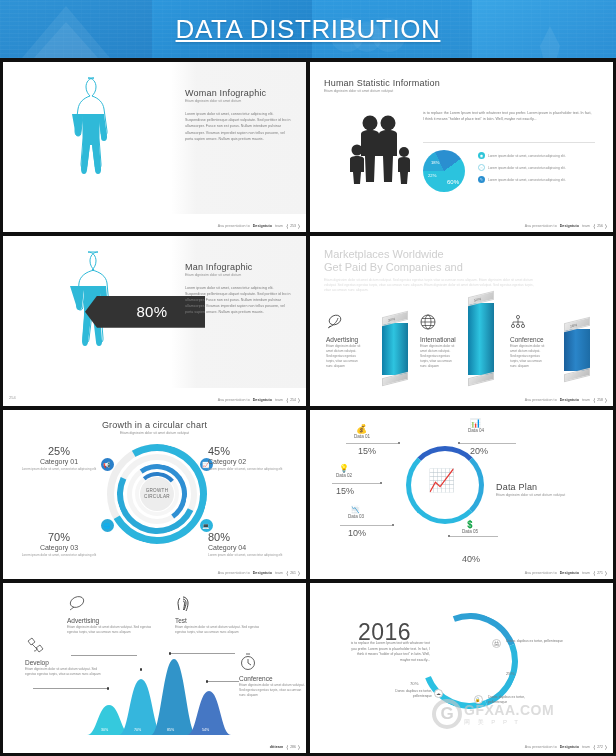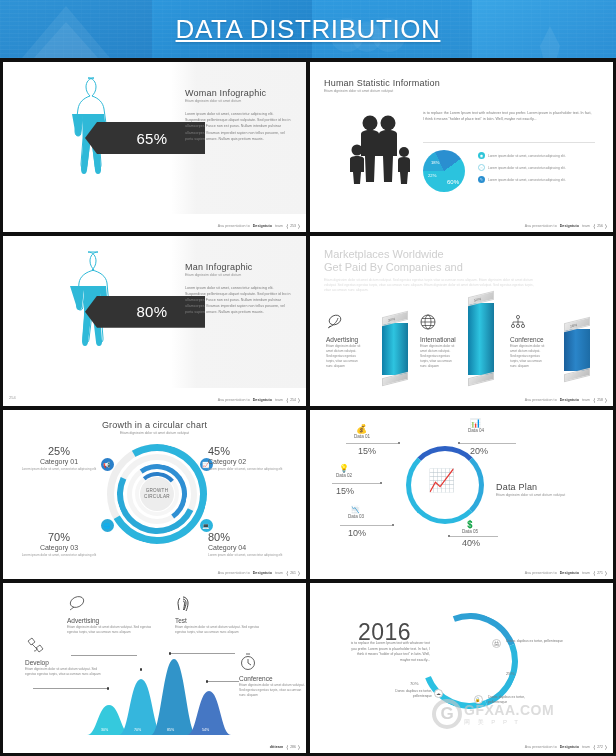--- a/index.html
+++ b/index.html
@@ -194,23 +194,20 @@
   </div>
 
   <div class="grid">
 
     <div class="slide bodyslide">
       <div class="panelfade"></div>
       <svg class="person" viewBox="0 0 58 132">
         <path d="M29 2c5 0 8 4 8 9 0 4-2 7-4 9 6 2 11 6 12 13l3 22c.4 3-1 5-3 5-2 0-3-1-3-4l-2-16v22l2 26c.3 3-1 5-3 5-2 0-3-2-3-4l-3-25h-2l-3 25c-.2 2-1 4-3 4-2 0-3-2-3-5l2-26V40l-2 16c-.2 3-1 4-3 4-2 0-3-2-3-5l3-22c1-7 6-11 12-13-2-2-4-5-4-9 0-5 3-9 8-9z" fill="none" stroke="#2fb9d8" stroke-width="1"></path>
         <path d="M13 38h32l3 22c.4 3-1 5-3 5-2 0-3-1-3-4l-2-16v22l2 26c.3 3-1 5-3 5-2 0-3-2-3-4l-3-25h-2l-3 25c-.2 2-1 4-3 4-2 0-3-2-3-5l2-26V40l-2 16c-.2 3-1 4-3 4-2 0-3-2-3-5z" fill="#2fb9d8"></path>
       </svg>
-      <div class="arrow">
-        <span>65%</span>
-      </div>
       <div class="txtcol">
         <div class="s-title">Woman Infographic</div>
         <div class="s-sub">Etiam dignissim dolor sit amet dictum</div>
         <div class="body-txt" style="margin-top:8px;">Lorem ipsum dolor sit amet, consectetur adipiscing elit. Suspendisse pellentesque aliquet vulputate. Sed porttitor id leo in ullamcorper. Fusce non est purus. Nullam interdum pulvinar ullamcorper. Vivamus imperdiet sapien non tellus posuere, vel porta sapien ornare. Nullam quis pretium mauris.</div>
       </div>
       <div class="footer">
         <span>Ava presentation to </span>
         <b>Designtuto</b>
         <span> team</span>
         <span class="nav">
@@ -475,21 +472,21 @@
       <div class="dp-item" style="position:absolute;left:160px;top:36px;">
         <div class="dv">20%</div>
       </div>
 
       <div class="dp-item" style="position:absolute;left:152px;top:110px;text-align:center;">
         <div style="font-size:8px;color:#2b2b2b;">💲</div>
         <div class="dn">Data 05</div>
       </div>
       <div class="dp-line" style="left:140px;top:126px;width:48px;"></div>
       <div class="dp-dot" style="left:138px;top:125px;"></div>
-      <div class="dp-item" style="position:absolute;left:152px;top:128px;">
+      <div class="dp-item" style="position:absolute;left:152px;top:144px;">
         <div class="dv">40%</div>
       </div>
 
       <div style="position:absolute;left:186px;top:72px;width:104px;">
         <div class="s-title">Data Plan</div>
         <div class="s-sub">Etiam dignissim dolor sit amet dictum volutpat</div>
       </div>
 
       <div class="footer">
         <span>Ava presentation to </span>

